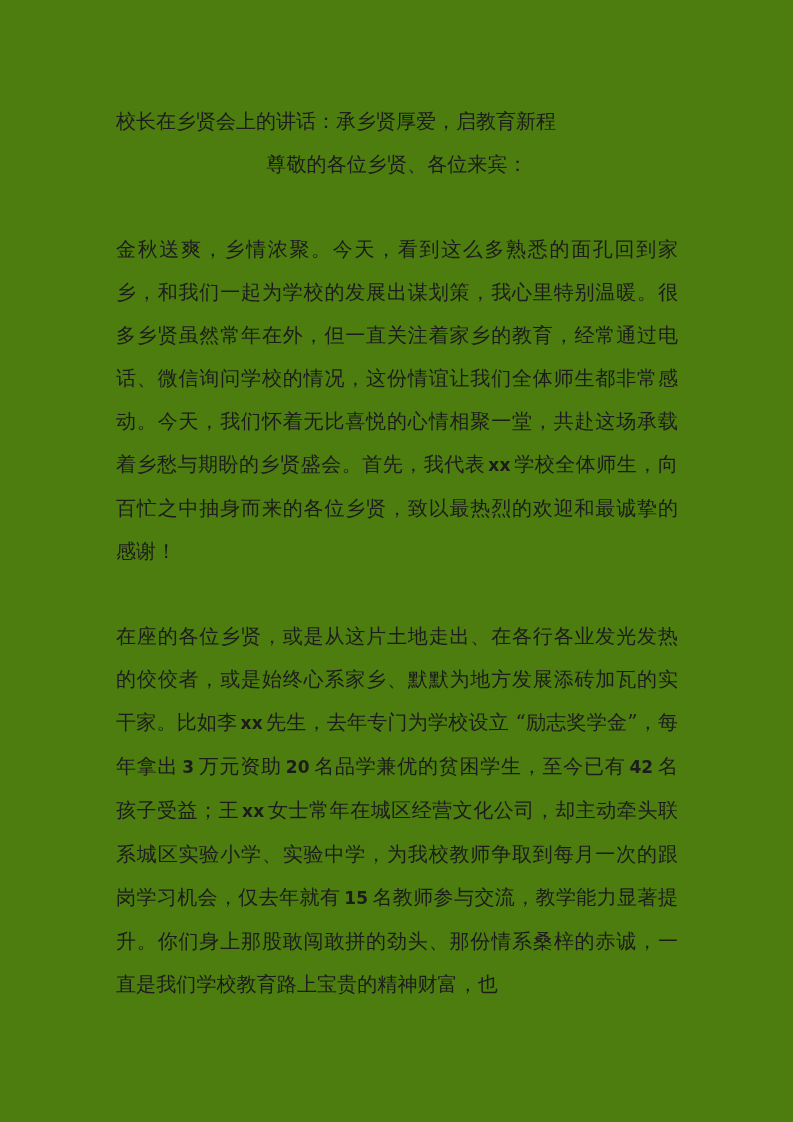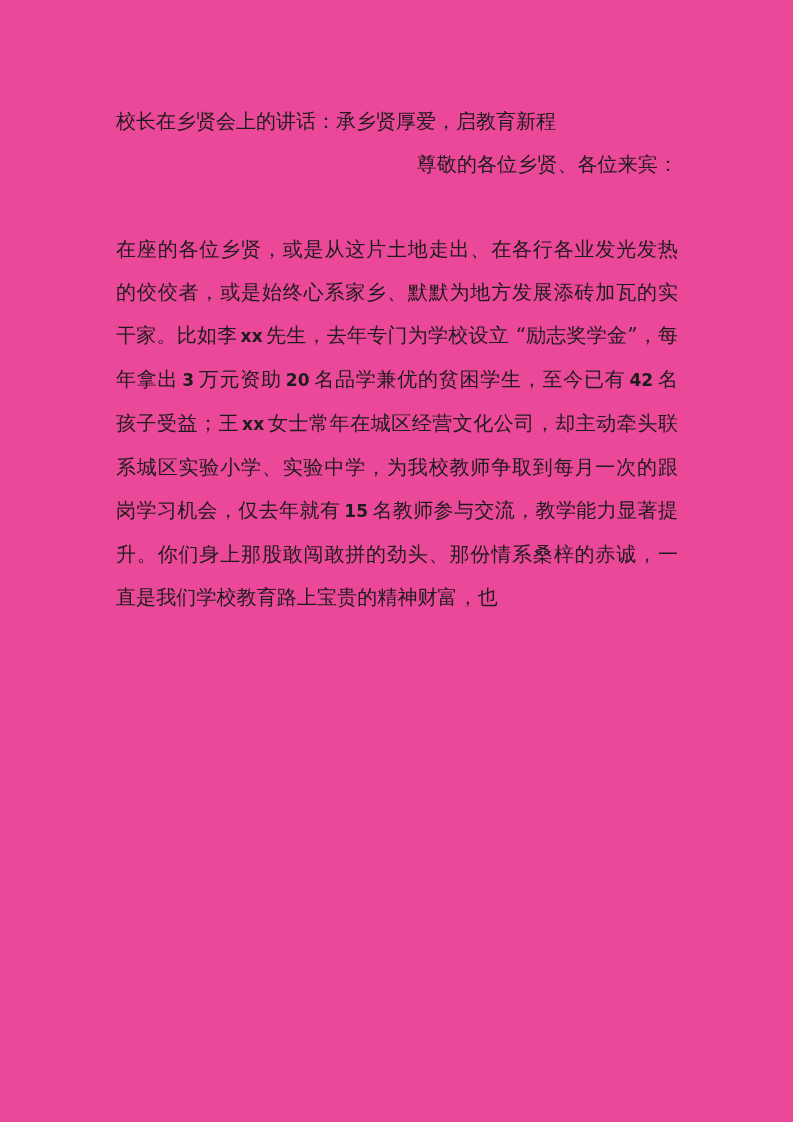--- a/index.html
+++ b/index.html
@@ -52,46 +52,47 @@
   .title-line {
     font-size: 20px;
     line-height: 43px;
     margin: 0;
     text-align: left;
     white-space: nowrap;
   }
 
   
   .para.single {
-    text-align: right;
+    text-align: center;
   }
 
   
   .lat {
     font-family: "DejaVu Sans", "Liberation Sans", sans-serif;
     font-weight: 700;
     font-size: 17px;
     padding: 0 3px;
     letter-spacing: 0.3px;
   }
   .num {
     font-family: "DejaVu Sans", "Liberation Sans", sans-serif;
     font-weight: 700;
     font-size: 17px;
     padding: 0 4px;
   }
 </style>
 </head>
 <body style="color: rgb(28, 28, 28);">
 
-<div class="page" style="background: #ec4899;">
+<div class="page" style="background: #4d7c0f;">
   <div class="doc-body">
 
     <p class="title-line">校长在乡贤会上的讲话：承乡贤厚爱，启教育新程</p>
 
     <p class="para single">尊敬的各位乡贤、各位来宾：</p>
 
 
+    <p class="para">金秋送爽，乡情浓聚。今天，看到这么多熟悉的面孔回到家乡，和我们一起为学校的发展出谋划策，我心里特别温暖。很多乡贤虽然常年在外，但一直关注着家乡的教育，经常通过电话、微信询问学校的情况，这份情谊让我们全体师生都非常感动。今天，我们怀着无比喜悦的心情相聚一堂，共赴这场承载着乡愁与期盼的乡贤盛会。首先，我代表<span class="lat">xx</span>学校全体师生，向百忙之中抽身而来的各位乡贤，致以最热烈的欢迎和最诚挚的感谢！</p>
 
     <p class="para">在座的各位乡贤，或是从这片土地走出、在各行各业发光发热的佼佼者，或是始终心系家乡、默默为地方发展添砖加瓦的实干家。比如李<span class="lat">xx</span>先生，去年专门为学校设立 “励志奖学金”，每年拿出<span class="num">3</span>万元资助<span class="num">20</span>名品学兼优的贫困学生，至今已有<span class="num">42</span>名孩子受益；王<span class="lat">xx</span>女士常年在城区经营文化公司，却主动牵头联系城区实验小学、实验中学，为我校教师争取到每月一次的跟岗学习机会，仅去年就有<span class="num">15</span>名教师参与交流，教学能力显著提升。你们身上那股敢闯敢拼的劲头、那份情系桑梓的赤诚，一直是我们学校教育路上宝贵的精神财富，也</p>
 
   </div>
 </div>
 
 </body></html>

